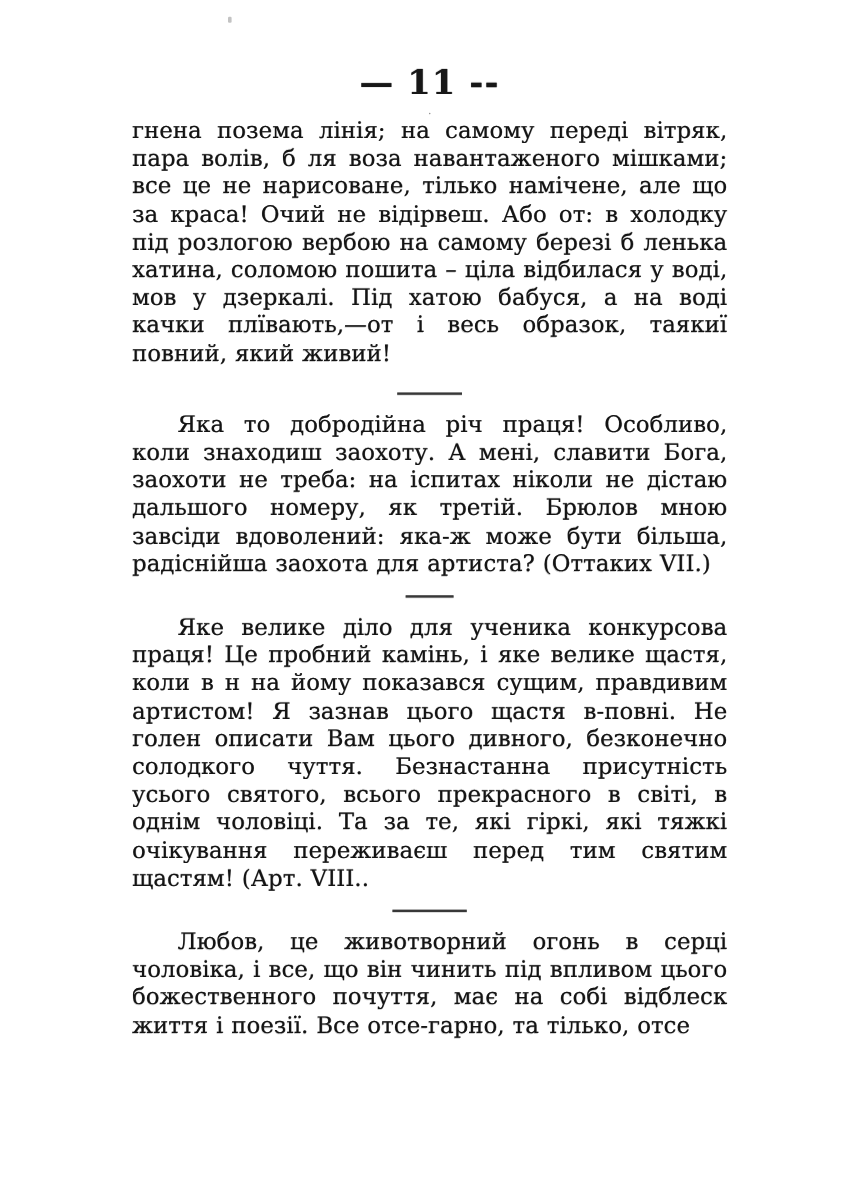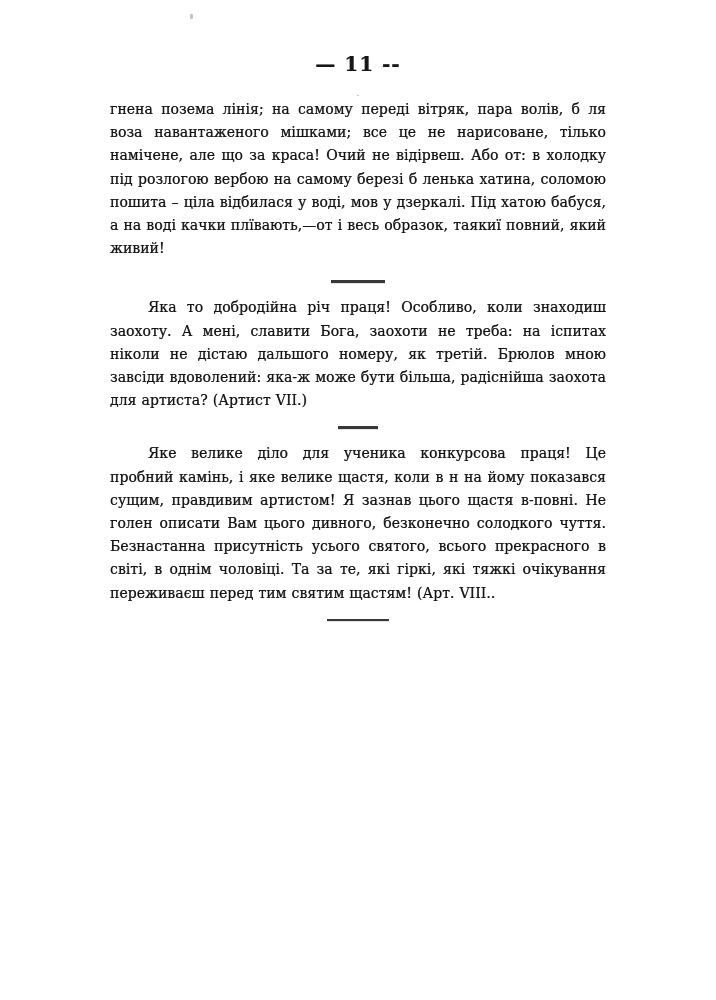--- a/index.html
+++ b/index.html
@@ -33,21 +33,21 @@
     opacity: .85;
   }
 
   .folio {
     position: absolute;
     top: 52px;
     left: 0;
     width: 716px;
     text-align: center;
     font-family: "DejaVu Serif", serif;
-    font-size: 20px;
+    font-size: 28px;
     font-weight: 700;
     letter-spacing: 1px;
     color: #171717;
   }
   .folio-dot {
     position: absolute;
     top: 88px;
     left: 0;
     width: 716px;
     text-align: center;
@@ -59,21 +59,21 @@
     position: absolute;
     left: 110px;
     top: 98px;
     width: 496px;
   }
 
   .para {
     margin: 0;
     color: #141414;
     font-family: "DejaVu Serif", serif;
-    font-size: 14px;
+    font-size: 19px;
     line-height: 23.2px;
     text-align: justify;
     text-justify: inter-word;
     word-spacing: 0.5px;
     letter-spacing: 0.05px;
     -webkit-font-smoothing: none;
   }
   .para.indent { text-indent: 38px; }
 
   
@@ -118,27 +118,28 @@
 
     <p class="para">гнена позема лінія; на самому переді вітряк, пара волів, б ля воза навантаженого мішками; все це не нарисоване, тілько намічене, але що за краса! Очий не відірвеш. Або от: в холодку під розлогою вербою на самому березі б ленька хатина, соломою пошита – ціла відбилася у воді, мов у дзеркалі. Під хатою бабуся, а на воді качки плївають,—от і весь образок, таякиї повний, який живий!</p>
 
     <div class="gap-sm"></div>
 
 
     <div class="sep">
       <span class="sep-rule"></span>
     </div>
 
-    <p class="para indent">Яка то добродійна річ    праця! Особливо, коли знаходиш заохоту. А мені, славити Бога, заохоти не треба: на іспитах ніколи не дістаю дальшого номеру, як третій. Брюлов мною завсіди вдоволений: яка-ж може бути більша, радіснійша заохота для артиста? (Артист VII.)</p>
+    <p class="para indent">Яка то добродійна річ    праця! Особливо, коли знаходиш заохоту. А мені, славити Бога, заохоти не треба: на іспитах ніколи не дістаю дальшого номеру, як третій. Брюлов мною завсіди вдоволений: яка-ж може бути більша, радіснійша заохота для артиста? (Оттаких VII.)</p>
 
     <div class="sep short">
       <span class="sep-rule"></span>
     </div>
 
     <p class="para indent">Яке велике діло  для ученика конкурсова праця! Це пробний камінь, і яке велике  щастя, коли в н на йому показався сущим, правдивим артистом! Я зазнав цього щастя в-повні. Не голен описати Вам цього дивного, безконечно солодкого чуття. Безнастанна присутність усього святого, всього прекрасного в світі, в однім чоловіці. Та за те, які гіркі, які тяжкі очікування переживаєш перед тим святим щастям! (Арт. VIII..</p>
 
     <div class="sep wide">
       <span class="sep-rule"></span>
     </div>
 
+    <p class="para indent">Любов, це животворний огонь в серці чоловіка, і все, що він чинить під впливом цього божественного почуття, має на собі відблеск життя і поезії. Все отсе-гарно, та тілько, отсе</p>
 
   </div>
 </div>
 
 </body></html>

